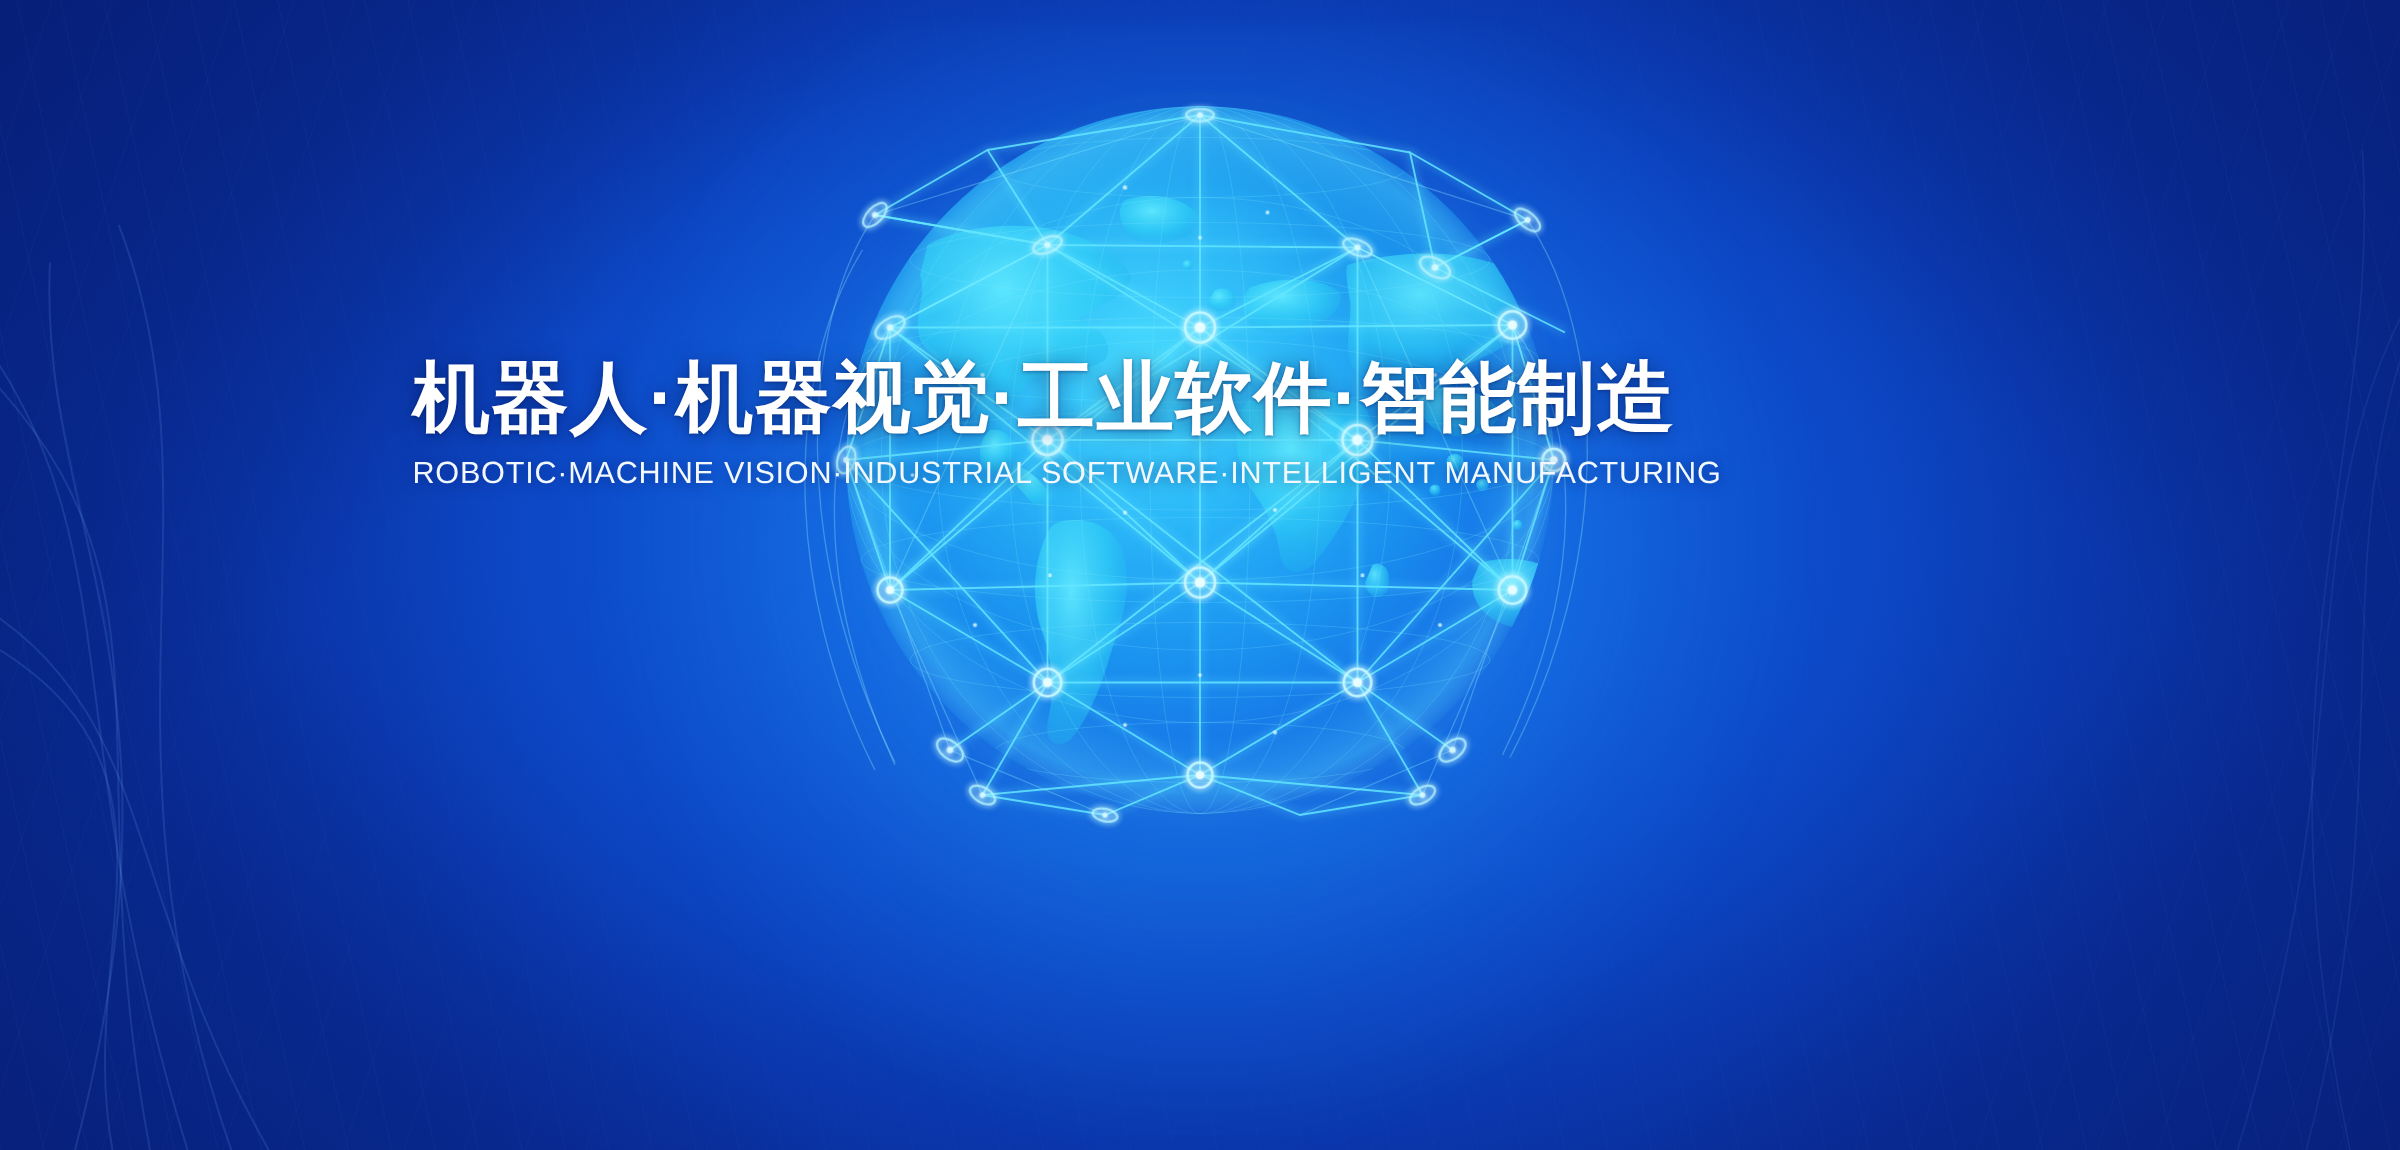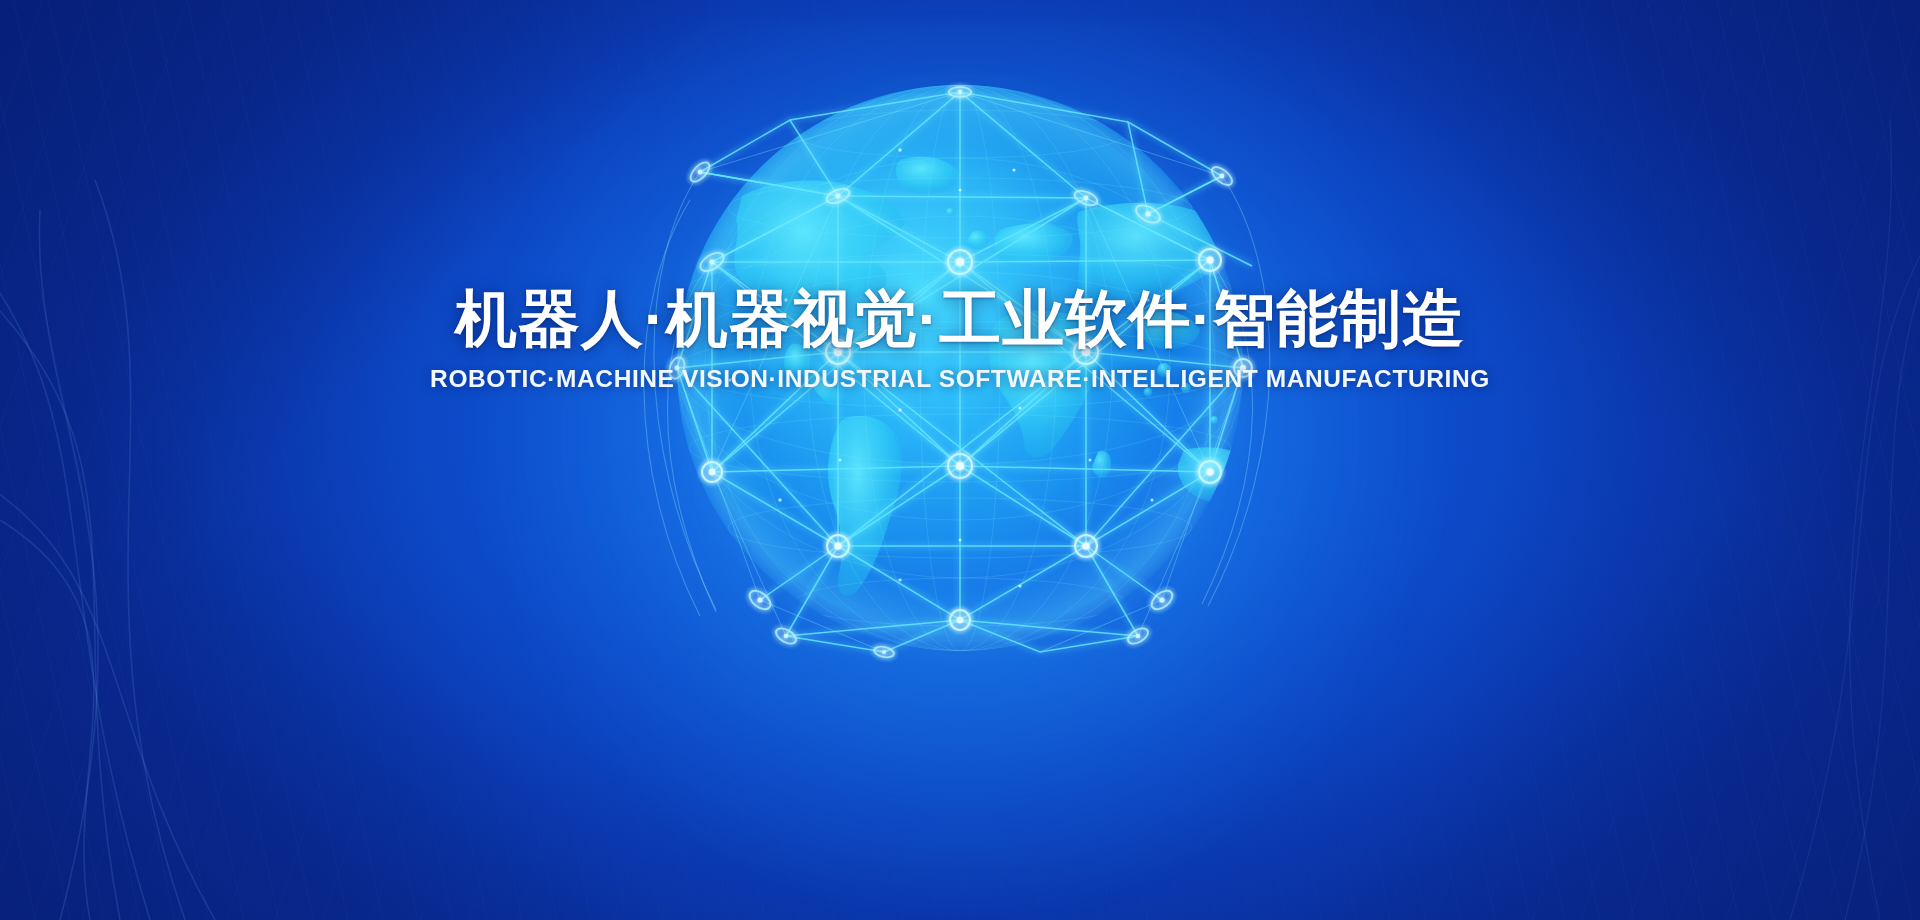--- a/index.html
+++ b/index.html
@@ -6,21 +6,20 @@
   html,body{margin:0;padding:0;background:#0b2f96;}
   body{
     font-family:"Liberation Sans","DejaVu Sans",sans-serif;
     -webkit-font-smoothing:antialiased;
   }
   .stage{
     position:relative;
     width:1920px;height:920px;
     overflow:hidden;
     background:#0c3097;
-    text-align:center;
   }
 
   
   .bg-base{
     position:absolute;inset:0;
     background:
       radial-gradient(ellipse 1150px 760px at 50% 47%,
         #1668e8 0%,
         #1160df 22%,
         #0d4ccb 42%,
@@ -82,21 +81,21 @@
     font-weight:700;
     color:#ffffff;
     letter-spacing:1px;
     line-height:1.08;
     white-space:nowrap;
     text-shadow:0 2px 16px rgba(2,24,90,.55), 0 1px 3px rgba(2,20,80,.45);
   }
   .subline{
     margin:12px 0 0 0;
     font-size:24.5px;
-    font-weight:700;
+    font-weight:400;
     color:#f2f8ff;
     letter-spacing:.6px;
     white-space:nowrap;
     text-shadow:0 1px 10px rgba(2,24,90,.5);
   }
 </style>
 </head>
 <body>
 
 <div class="stage">

